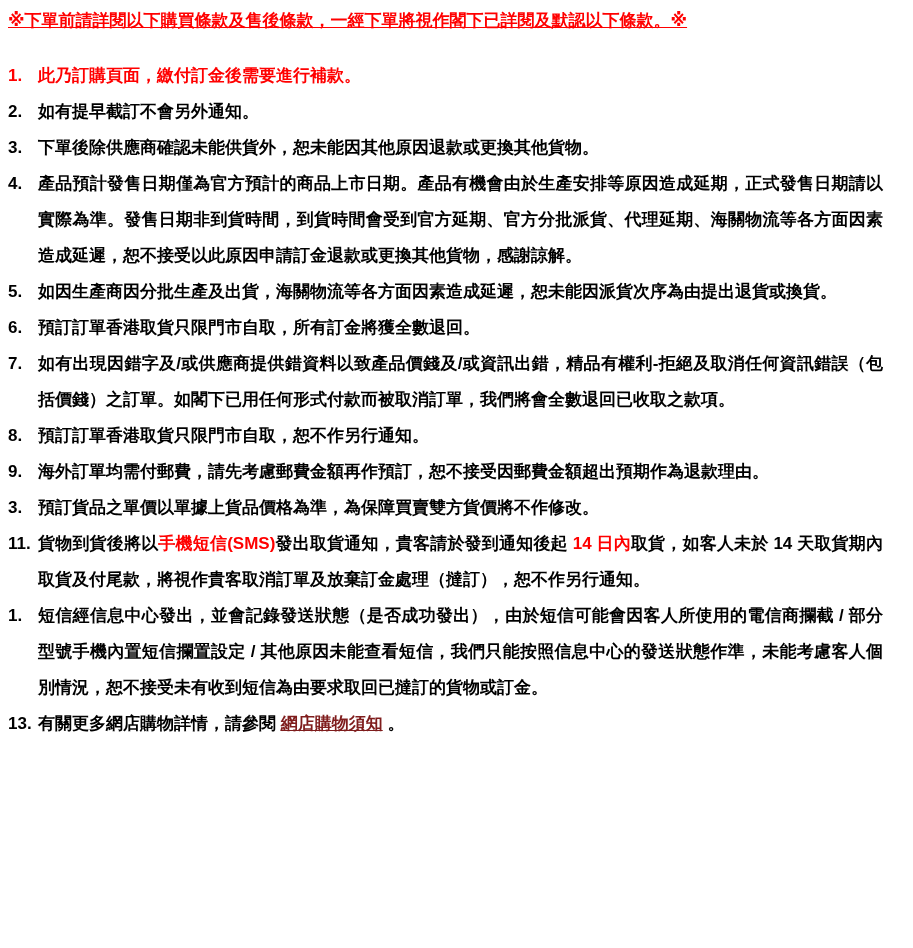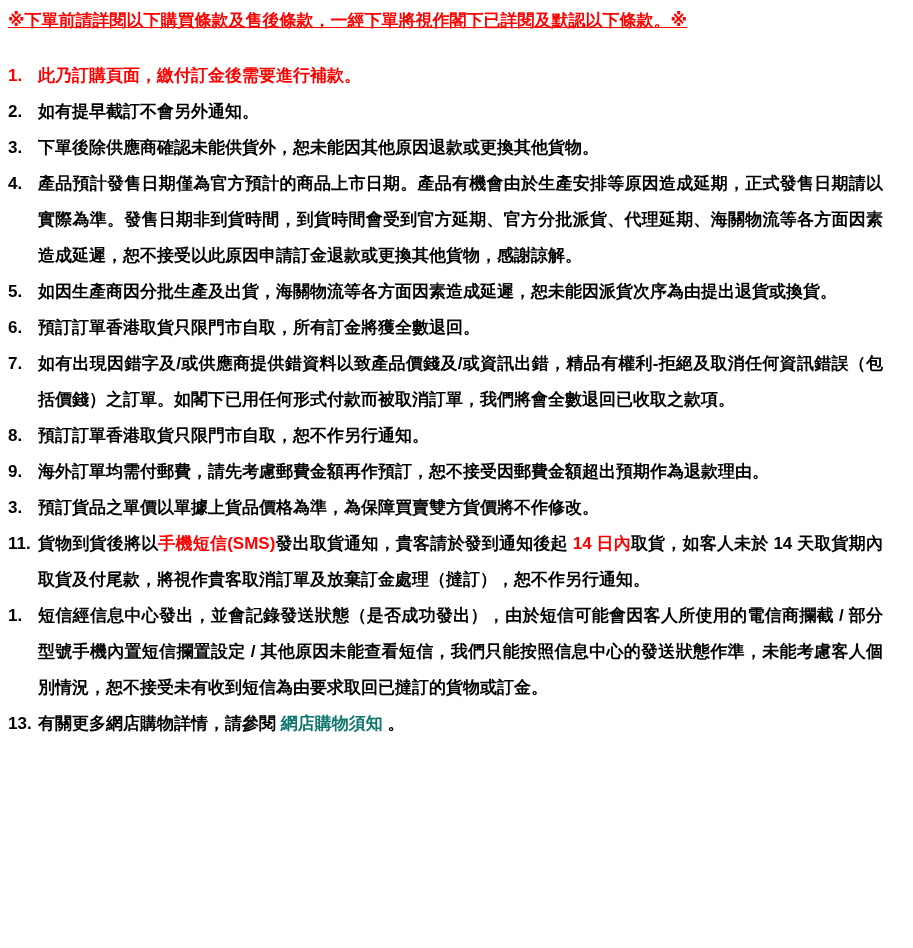--- a/index.html
+++ b/index.html
@@ -49,21 +49,22 @@
     flex: 1 1 auto;
     text-align: justify;
   }
   .item-red {
     color: #ff0000;
   }
   .seg-red-underline {
     color: #ff0000;
   }
   .seg-link {
-    color: #0f766e;
+    color: #7f1d1d;
+    text-decoration: underline;
     cursor: pointer;
   }
 </style>
 </head>
 <body>
 
 <div class="page">
   <div class="notice">※下單前請詳閱以下購買條款及售後條款，一經下單將視作閣下已詳閱及默認以下條款。※</div>
 
 

